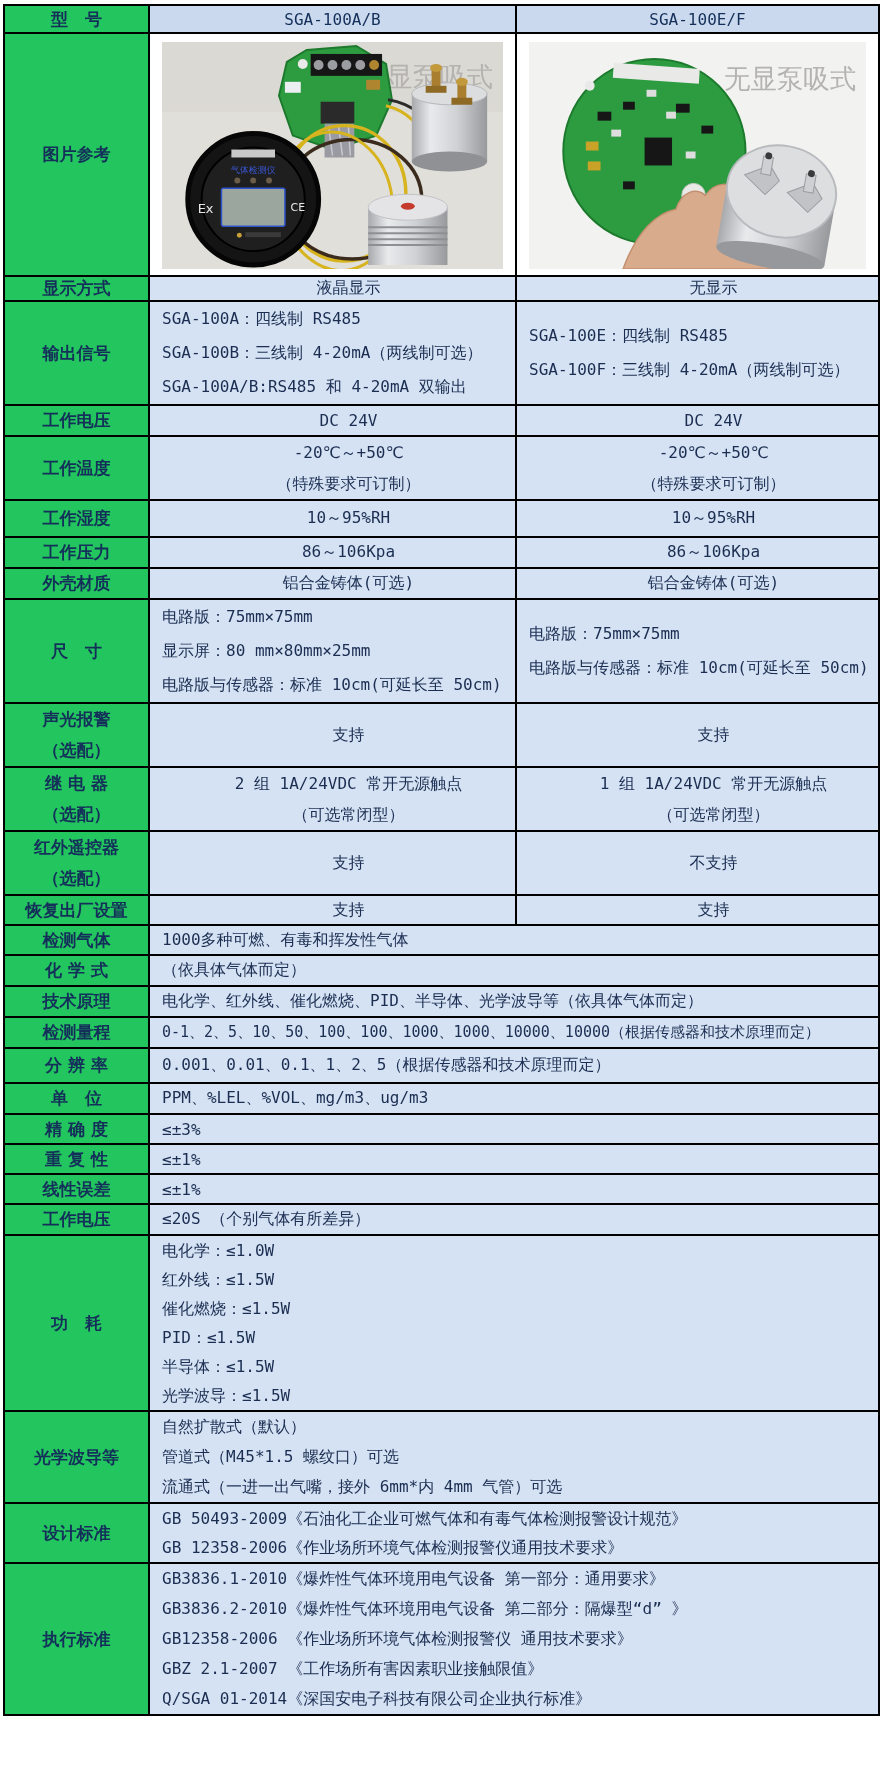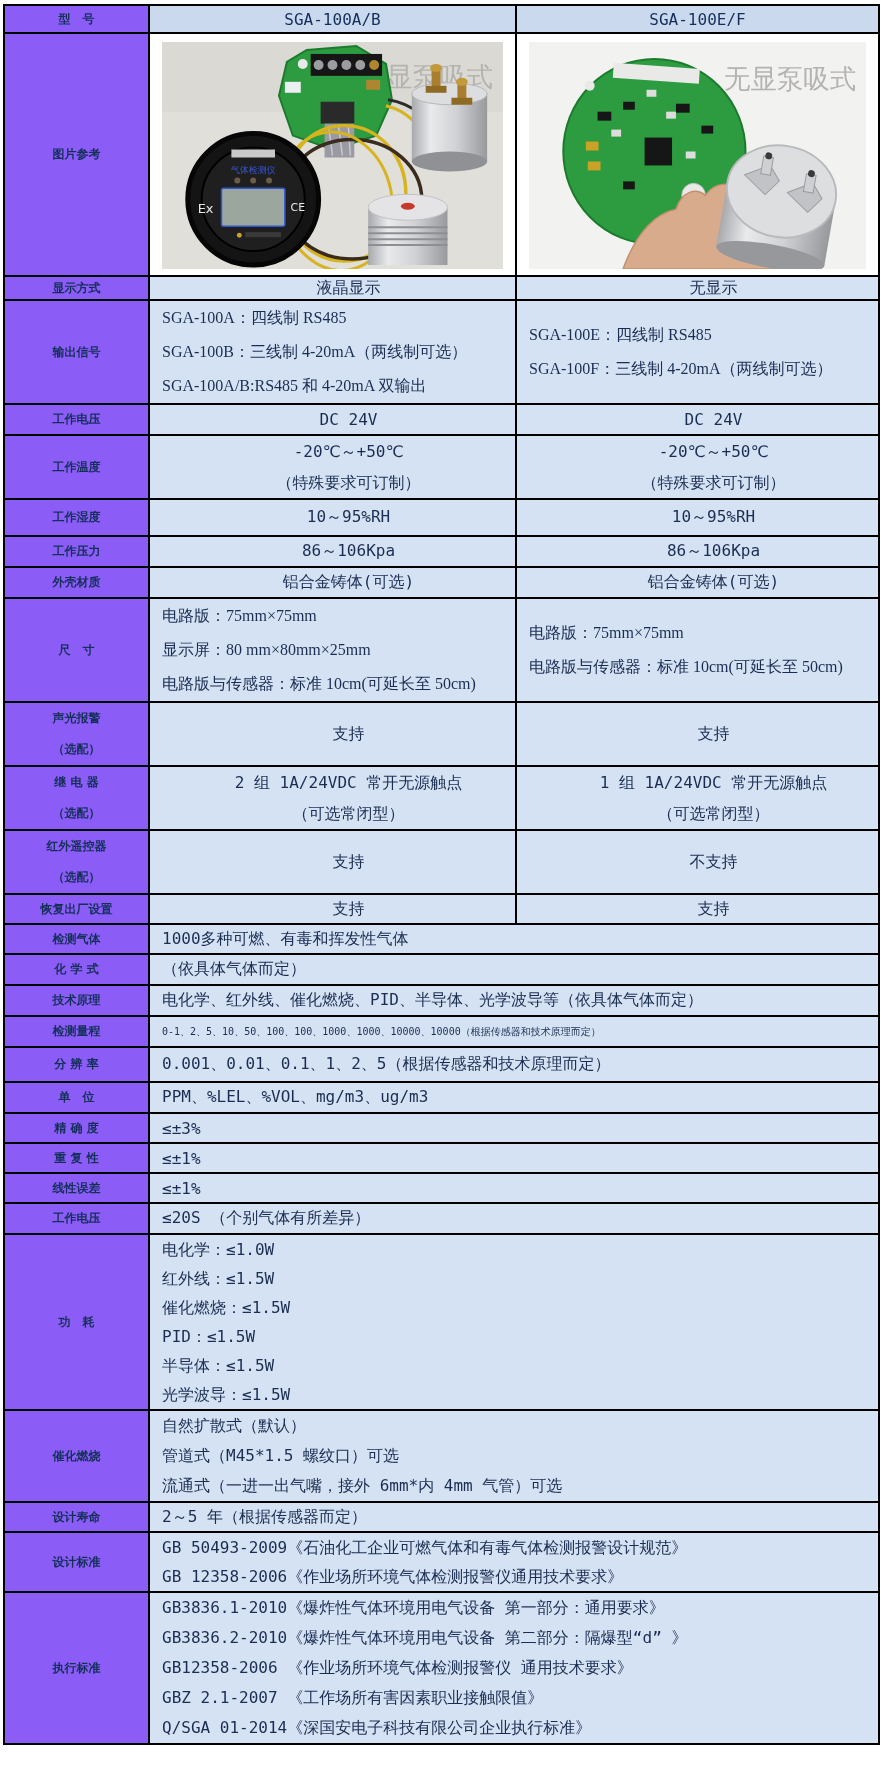--- a/index.html
+++ b/index.html
@@ -1,31 +1,31 @@
 <!DOCTYPE html>
 <html><head>
 <meta charset="utf-8">
 <style>
   html,body{margin:0;padding:0;background:#fff;}
   body{width:881px;height:1768px;font-family:"DejaVu Sans","Liberation Sans",sans-serif;color:#1b2e52;}
   table.spec{border-collapse:collapse;table-layout:fixed;margin:4px 0 0 3px;width:875px;}
   td{border:2px solid #000;padding:0;overflow:hidden;font-size:16px;vertical-align:middle;}
-  .lbl{background:#8b5cf6;font-weight:bold;text-align:center;color:#14305a;font-size:12px;}
+  .lbl{background:#22c55e;font-weight:bold;text-align:center;color:#14305a;font-size:17px;}
   .lbl div{line-height:31px;}
   .hdr{background:#cbd9ee;font-weight:normal;text-align:center;color:#14305a;
        font-family:"DejaVu Sans Mono","DejaVu Sans",monospace;}
   .c{background:#d5e2f3;text-align:center;font-family:"DejaVu Sans Mono","DejaVu Sans",monospace;padding-left:32px;}
   .l{background:#d5e2f3;text-align:left;padding-left:12px;
      font-family:"DejaVu Sans Mono","DejaVu Sans",monospace;}
   .l div{white-space:nowrap;}
-  .lh34 div{line-height:34px;font-family:Liberation Serif, serif;}
+  .lh34 div{line-height:34px;}
   .lh31 div{line-height:31px;}
   .lh30 div{line-height:30px;}
   .lh29 div{line-height:29px;}
-  .fs15{font-size:10px;}
+  .fs15{font-size:15px;}
   .photo-cell{background:#fff;vertical-align:top;}
   .photo{margin:8px 12px 6px;height:227px;}
   .photo svg{display:block;width:100%;height:100%;}
 </style>
 </head>
 <body>
 
 <table class="spec">
 <colgroup>
       <col style="width:145px">
@@ -330,32 +330,28 @@
     <div>电化学：≤1.0W</div>
     <div>红外线：≤1.5W</div>
     <div>催化燃烧：≤1.5W</div>
     <div>PID：≤1.5W</div>
     <div>半导体：≤1.5W</div>
     <div>光学波导：≤1.5W</div>
   </td>
 </tr>
 
 <tr style="height:92px">
-  <td class="lbl">催化燃烧</td>
+  <td class="lbl">光学波导等</td>
   <td class="l lh30" colspan="2">
     <div>自然扩散式（默认）</div>
     <div>管道式（M45*1.5 螺纹口）可选</div>
     <div>流通式（一进一出气嘴，接外 6mm*内 4mm 气管）可选</div>
   </td>
 </tr>
 
-<tr style="height:30px">
-  <td class="lbl">设计寿命</td>
-  <td class="l" colspan="2">2～5 年（根据传感器而定）</td>
-</tr>
 
 <tr style="height:58px">
   <td class="lbl">设计标准</td>
   <td class="l lh29" colspan="2">
     <div>GB 50493-2009《石油化工企业可燃气体和有毒气体检测报警设计规范》</div>
     <div>GB 12358-2006《作业场所环境气体检测报警仪通用技术要求》</div>
   </td>
 </tr>
 
 <tr style="height:150px">

